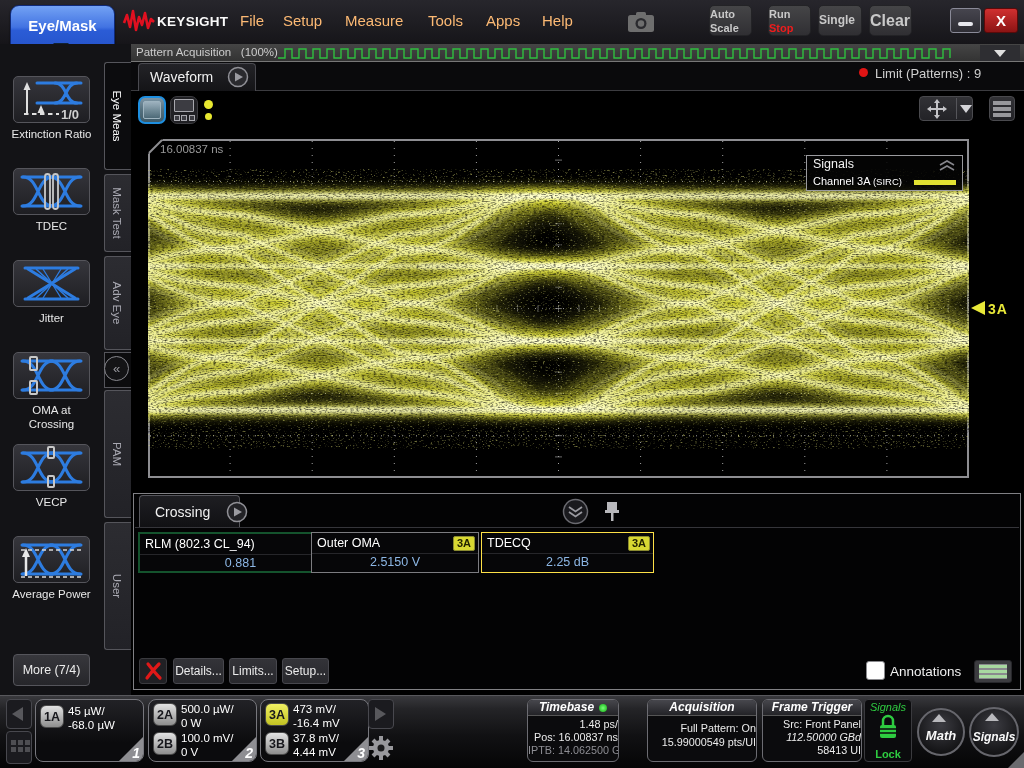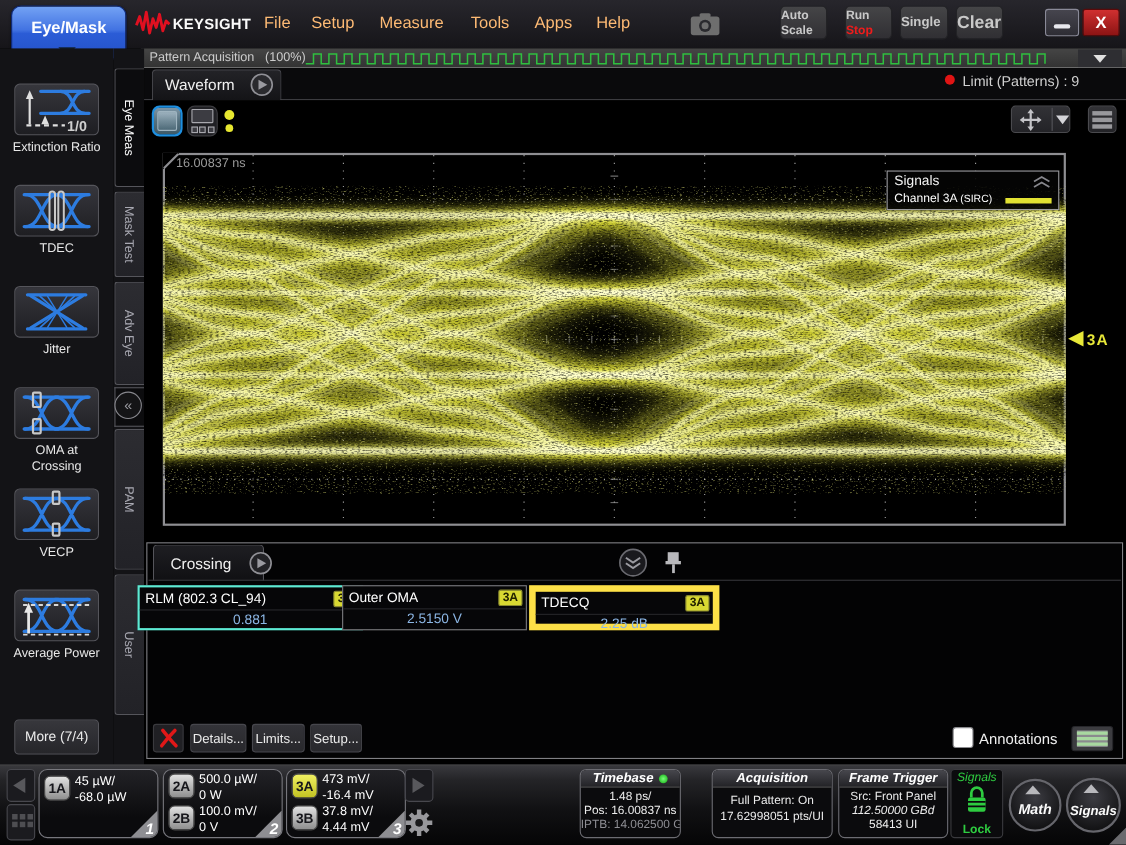--- a/index.html
+++ b/index.html
@@ -39,21 +39,21 @@
 border:1px solid #4a4a4a;color:#17171c;font-weight:bold;font-size:12.5px;text-align:center;line-height:22px}
 .ybdg{background:linear-gradient(#f0f062,#c2c222)}
 .btxt{position:absolute;color:#fff;font-size:11.5px;line-height:13.5px;white-space:nowrap}
 .corner{position:absolute;right:-1px;bottom:-1px;width:0;height:0;
 border-left:26px solid transparent;border-bottom:26px solid #8e8e92}
 .cnum{position:absolute;right:3px;bottom:0px;color:#fff;font-weight:bold;font-style:italic;font-size:14px}
 .ipanel{top:699px;height:63px;background:#0b0b0d;border:1px solid #6c6c72;border-radius:6px;overflow:hidden}
 .ihead{position:absolute;left:0;right:0;top:0;height:16px;background:linear-gradient(#47474d,#232327);
 border-bottom:1px solid #555;color:#fff;font-weight:bold;font-style:italic;font-size:12px;
 text-align:center;line-height:15px}
-.iline{position:absolute;left:0;right:0;text-align:center;color:#ececec;font-size:10.8px;white-space:nowrap}
+.iline{position:absolute;left:0;right:0;text-align:right;color:#ececec;font-size:10.8px;white-space:nowrap}
 .navbtn{left:6px;width:26px;background:#1b1b1f;border:1px solid #48484e;border-radius:4px}
 .circbtn{border-radius:50%;background:radial-gradient(circle at 50% 35%,#3c3c42,#141416 75%);
 border:2px solid #66666c;color:#fafafa;font-weight:bold;font-style:italic;text-align:center}
 .bl{stroke:#2d7ce0;stroke-width:3;fill:none;stroke-linecap:round}
 .icn text{font-style:normal}
 </style></head>
 <body>
 <div class="a" id="titlebar"></div>
 <svg class="a" style="left:122px;top:8px" width="34" height="26" viewBox="0 0 34 26">
     <path d="M2,15 L5,7 L8,19 L11,3 L14,22 L17,9 L20,17 L23,5 L26,20 L29,11 L32,14" fill="none" stroke="#e01020" stroke-width="2.6" stroke-linejoin="round"></path>
@@ -650,33 +650,33 @@
   </svg>
 <svg class="a" style="left:562px;top:498px" width="27" height="27" viewBox="0 0 27 27">
     <circle cx="13.5" cy="13.5" r="12" fill="#1a1a1e" stroke="#6a6a70" stroke-width="1.5"></circle>
     <path d="M7,9 L13.5,13.5 L20,9 M7,14 L13.5,18.5 L20,14" fill="none" stroke="#9a9aa0" stroke-width="1.8"></path>
   </svg>
 <svg class="a" style="left:603px;top:500px" width="18" height="22" viewBox="0 0 18 22">
     <rect x="4" y="2" width="10" height="8" fill="#b8b8bc"></rect>
     <rect x="2" y="10" width="14" height="3" fill="#b8b8bc"></rect>
     <rect x="8" y="13" width="2.5" height="8" fill="#b8b8bc"></rect>
   </svg>
-<div class="a card" style="left:125px;width:205px;border:2px solid #5eead4">
+<div class="a card" style="left:138px;width:205px;border:2px solid #14532d">
     <div class="clab">RLM (802.3 CL_94)</div>
     <div class="cbdg">3A</div>
     <div style="position:absolute;left:0;right:0;top:20px;border-top:1px solid #26262a"></div>
     <div class="cval">0.881</div>
   </div>
 <div class="a card" style="left:311px;width:168px;border:1px solid #7c7c80">
     <div class="clab">Outer OMA</div>
     <div class="cbdg">3A</div>
     <div style="position:absolute;left:0;right:0;top:20px;border-top:1px solid #26262a"></div>
     <div class="cval">2.5150 V</div>
   </div>
-<div class="a card" style="left:481px;width:173px;border:6px solid #fde047">
+<div class="a card" style="left:481px;width:173px;border:1px solid #fde047">
     <div class="clab">TDECQ</div>
     <div class="cbdg">3A</div>
     <div style="position:absolute;left:0;right:0;top:20px;border-top:1px solid #26262a"></div>
     <div class="cval">2.25 dB</div>
   </div>
 <div class="a" style="left:139px;top:658px;width:28px;height:26px;background:#202024;border:1px solid #3a3a3e;border-radius:3px"></div>
 <svg class="a" style="left:144px;top:661px" width="19" height="20" viewBox="0 0 19 20">
     <path d="M3,17 C8,10 12,6 15,3 M4,3 C8,8 12,13 16,17" fill="none" stroke="#e01818" stroke-width="3.2" stroke-linecap="round"></path>
   </svg>
 <div class="a rbtn" style="left:173px;width:51px">Details...</div>
@@ -734,21 +734,21 @@
   </svg>
 <div class="a ipanel" style="left:527px;width:92px">
     <div class="ihead">Timebase<span style="display:inline-block;width:8px;height:8px;background:radial-gradient(#7f7,#1a1);border-radius:50%;margin-left:5px;vertical-align:-1px"></span></div>
     <div class="iline" style="top:18px;">1.48 ps/</div>
     <div class="iline" style="top:31px;">Pos: 16.00837 ns</div>
     <div class="iline" style="top:44px;color:#8e8e94">IPTB: 14.062500 GHz</div>
   </div>
 <div class="a ipanel" style="left:647px;width:110px">
     <div class="ihead">Acquisition</div>
     <div class="iline" style="top:22px;">Full Pattern: On</div>
-    <div class="iline" style="top:36px;">17.62998051 pts/UI</div>
+    <div class="iline" style="top:36px;">15.99000549 pts/UI</div>
   </div>
 <div class="a ipanel" style="left:762px;width:100px">
     <div class="ihead">Frame Trigger</div>
     <div class="iline" style="top:18px;">Src: Front Panel</div>
     <div class="iline" style="top:31px;font-style:italic;">112.50000 GBd</div>
     <div class="iline" style="top:44px;">58413 UI</div>
   </div>
 <div class="a" style="left:864px;top:699px;width:48px;height:63px;background:#0b0b0d;border:1px solid #3a3a3e;border-radius:4px"></div>
 <div class="a" style="left:864px;top:701px;width:48px;text-align:center;font-size:11px;font-style:italic;color:#2ecc40">Signals</div>
 <svg class="a" style="left:877px;top:714px" width="22" height="26" viewBox="0 0 22 26">

